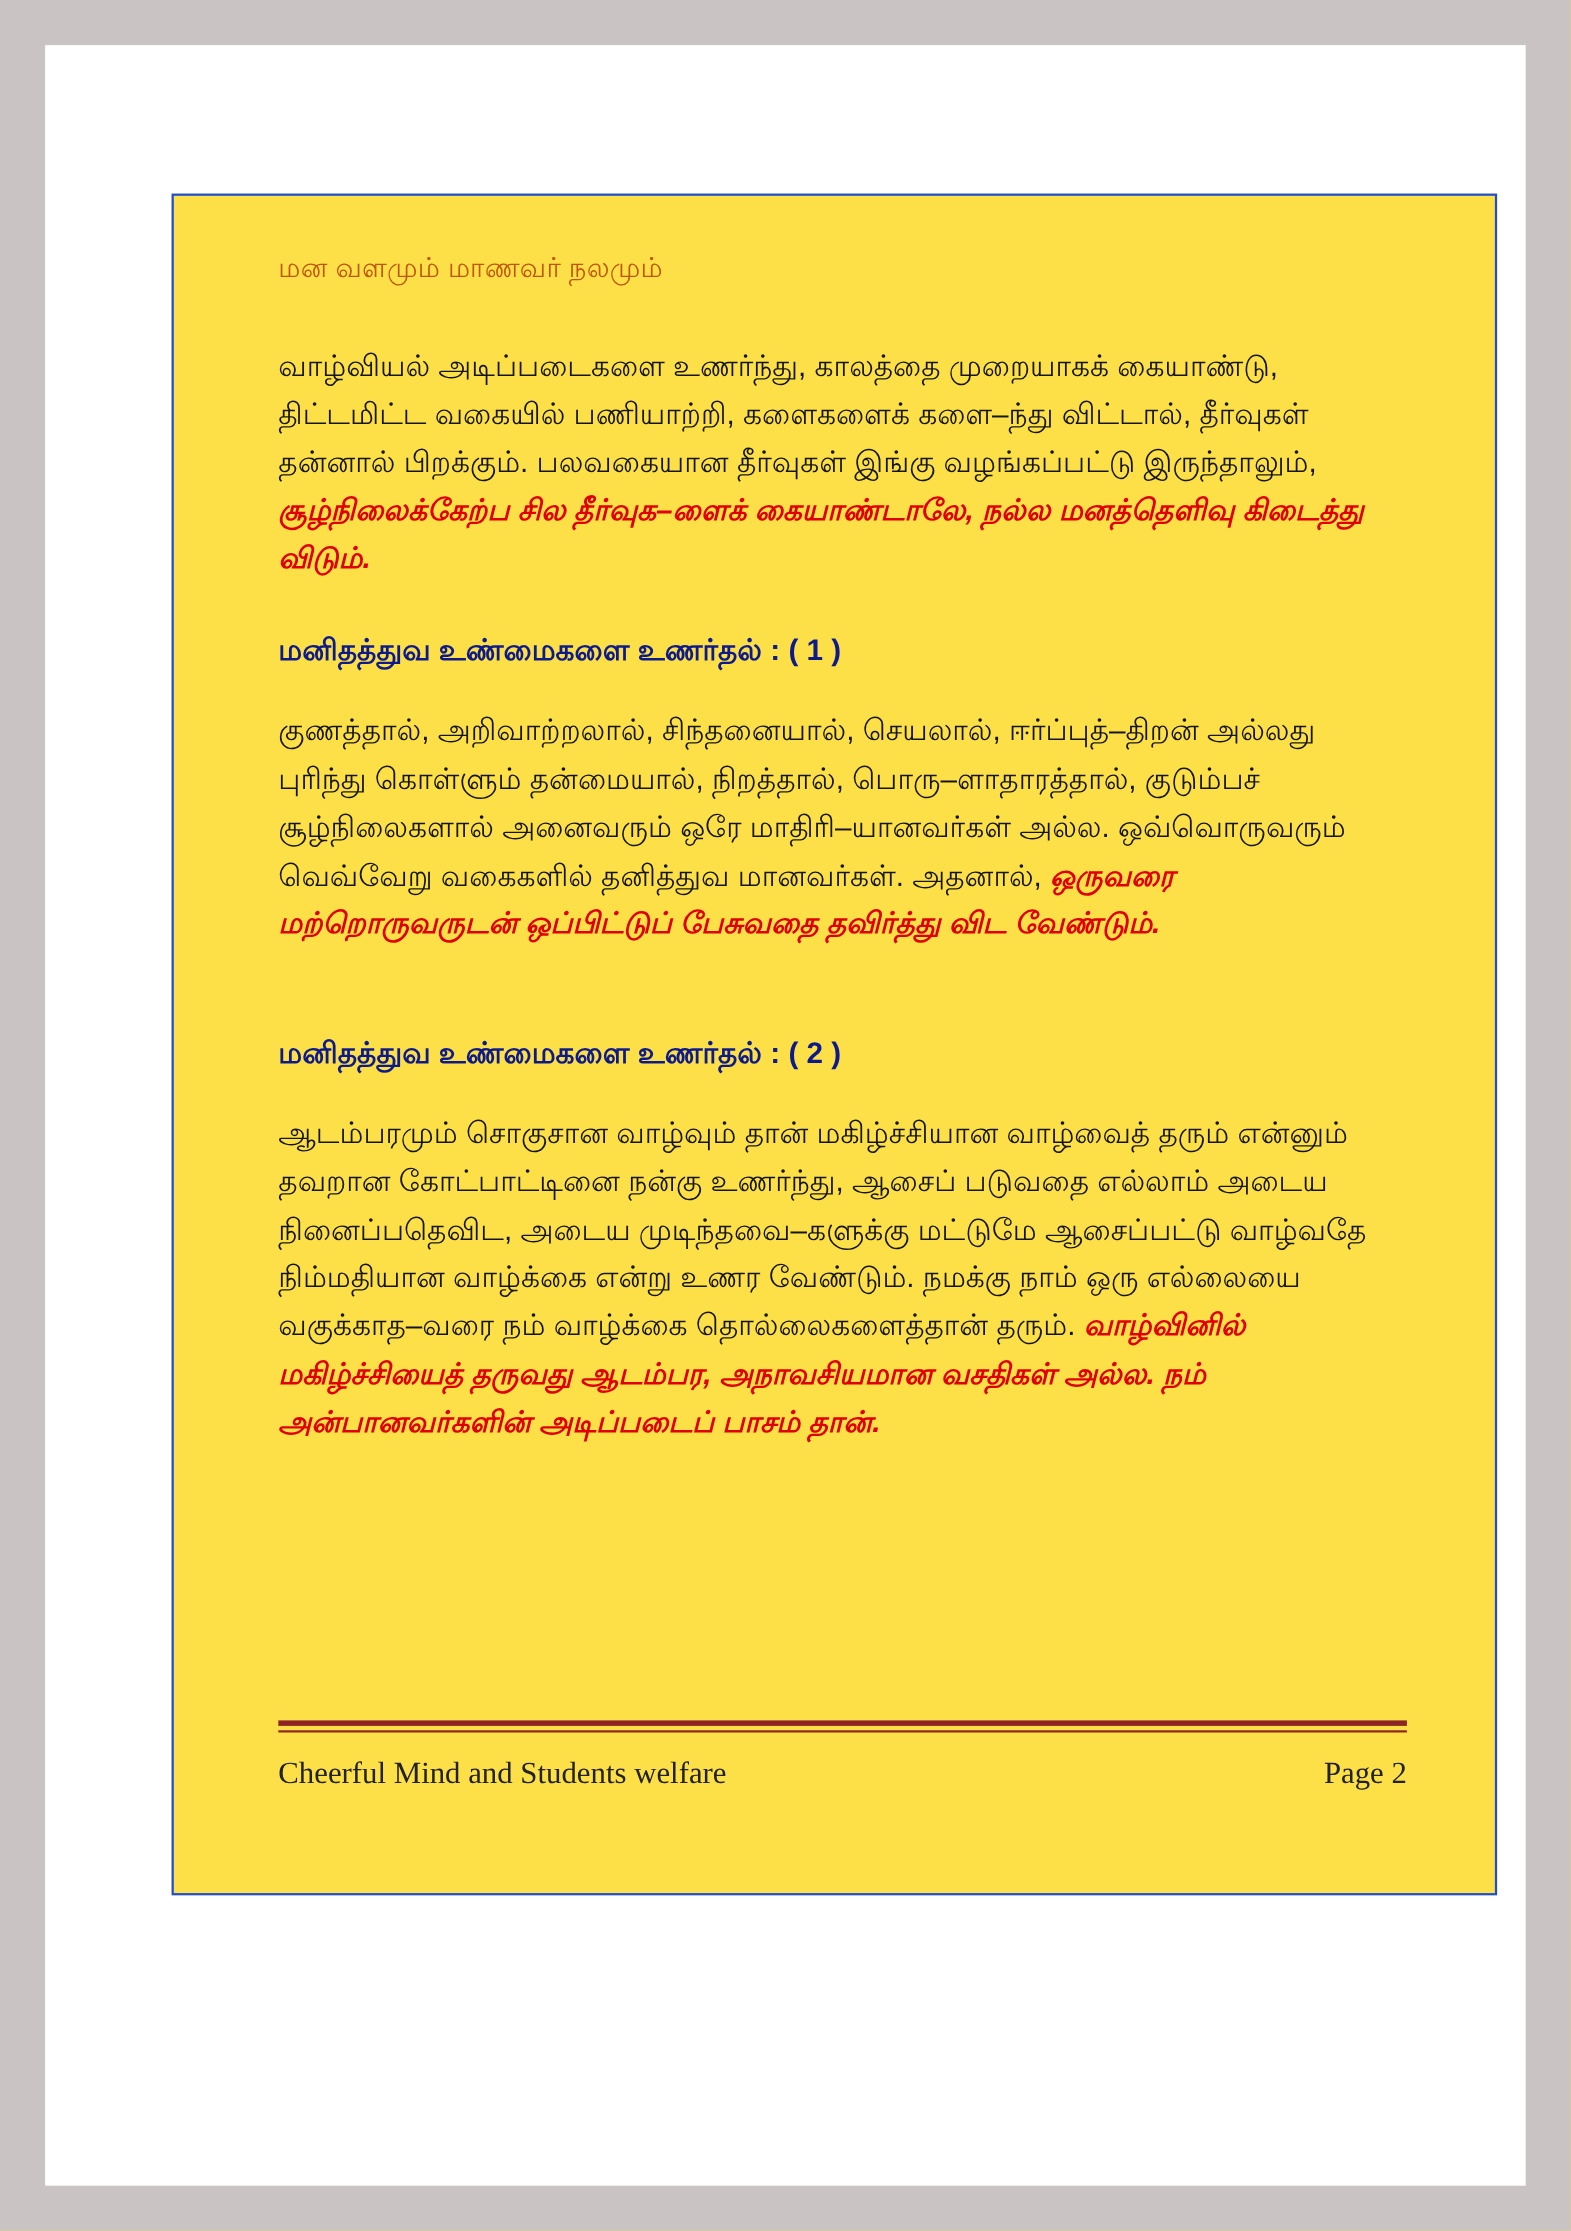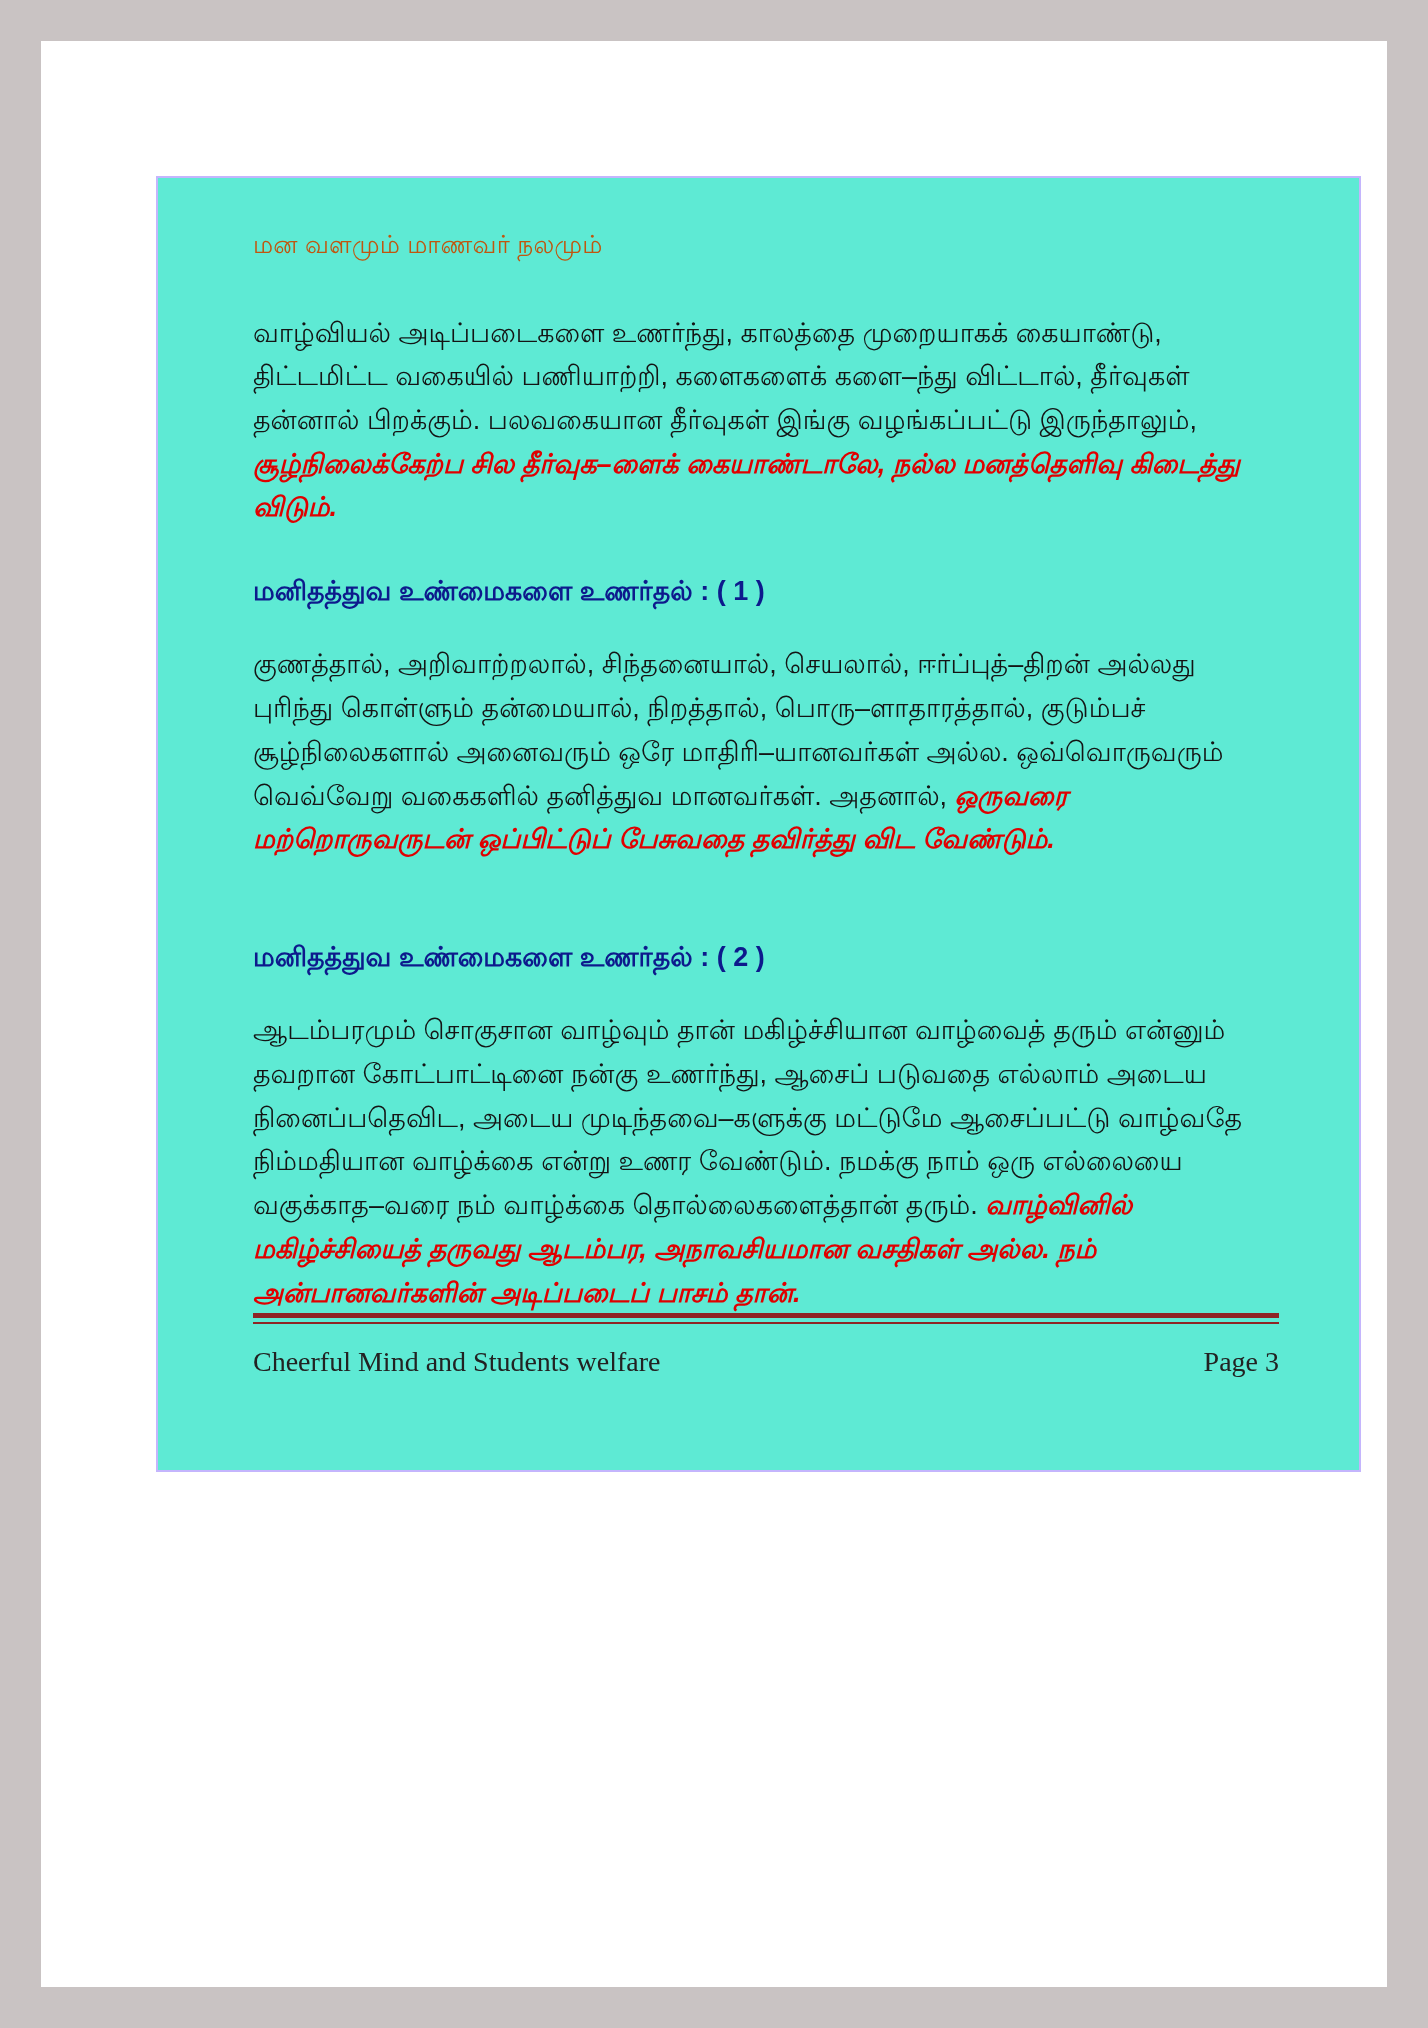--- a/index.html
+++ b/index.html
@@ -20,24 +20,24 @@
     width: 1346px;
     height: 1946px;
     background: #ffffff;
     box-sizing: border-box;
   }
   .page-border {
     position: absolute;
     left: 115px;
     top: 135px;
     width: 1205px;
-    height: 1296px;
-    border: 2px solid #c4b5fd;
+    height: 1547px;
+    border: 2px solid #1d4ed8;
     box-sizing: border-box;
-    background: #5eead4;
+    background: #fde047;
   }
   .content {
     position: absolute;
     left: 95px;
     top: 48px;
     width: 1010px;
   }
   .doc-title {
     color: #c0560f;
     font-size: 25px;
@@ -124,17 +124,17 @@
 
       <div class="para"><span>ஆடம்பரமும் சொகுசான வாழ்வும் தான் மகிழ்ச்சியான வாழ்வைத் தரும் என்னும் தவறான கோட்பாட்டினை நன்கு உணர்ந்து, ஆசைப் படுவதை எல்லாம் அடைய நினைப்பதெவிட, அடைய முடிந்தவை–களுக்கு மட்டுமே ஆசைப்பட்டு வாழ்வதே நிம்மதியான வாழ்க்கை என்று உணர வேண்டும். நமக்கு நாம் ஒரு எல்லையை வகுக்காத–வரை நம் வாழ்க்கை தொல்லைகளைத்தான் தரும். </span><span class="hl-red">வாழ்வினில் மகிழ்ச்சியைத் தருவது ஆடம்பர, அநாவசியமான வசதிகள் அல்ல.  நம் அன்பானவர்களின் அடிப்படைப் பாசம் தான்.</span></div>
 
     </div>
 
     <div class="footer-rule-wrap">
       <div class="footer-rule"></div>
       <div class="footer-rule2"></div>
       <div class="footer-row">
         <div>Cheerful Mind and Students welfare</div>
-        <div>Page 3</div>
+        <div>Page 2</div>
       </div>
     </div>
   </div>
 </div>
 
 </body></html>

